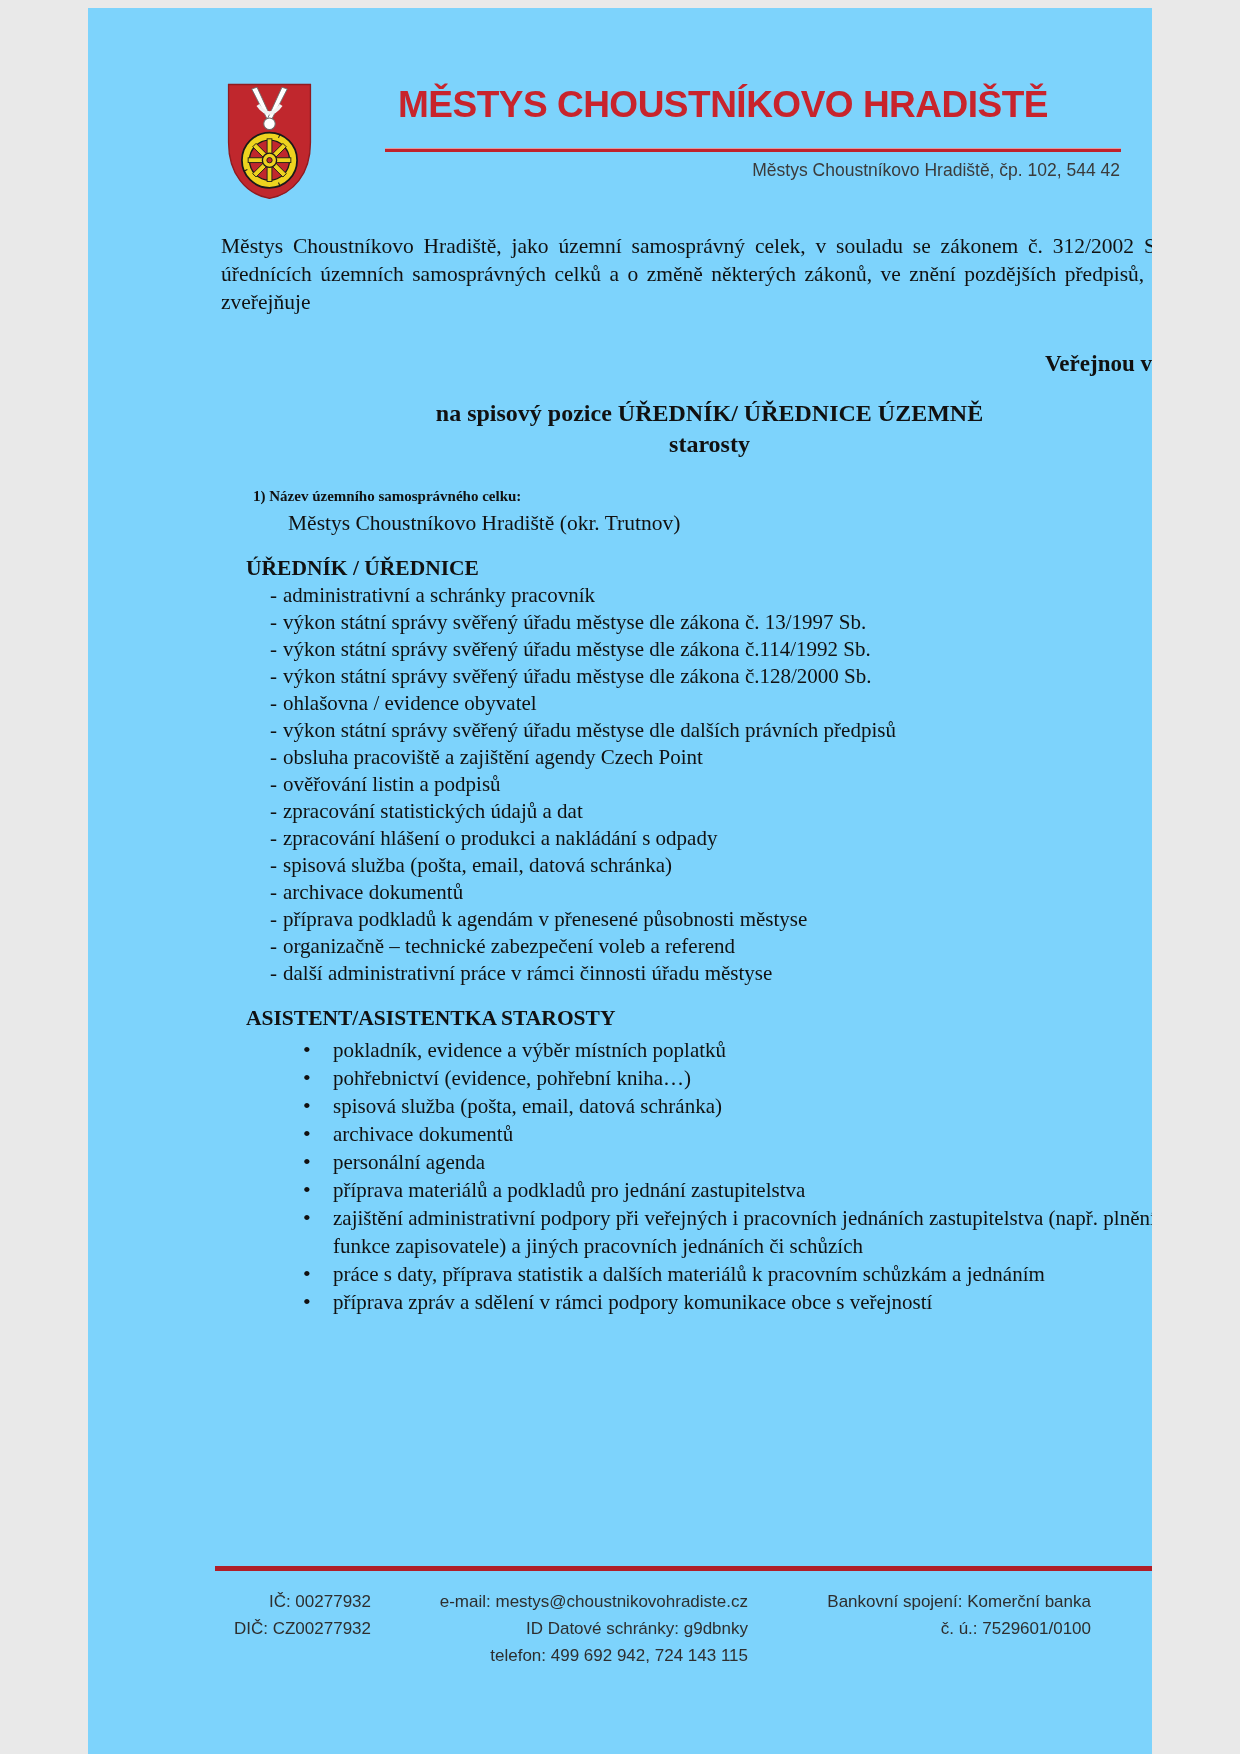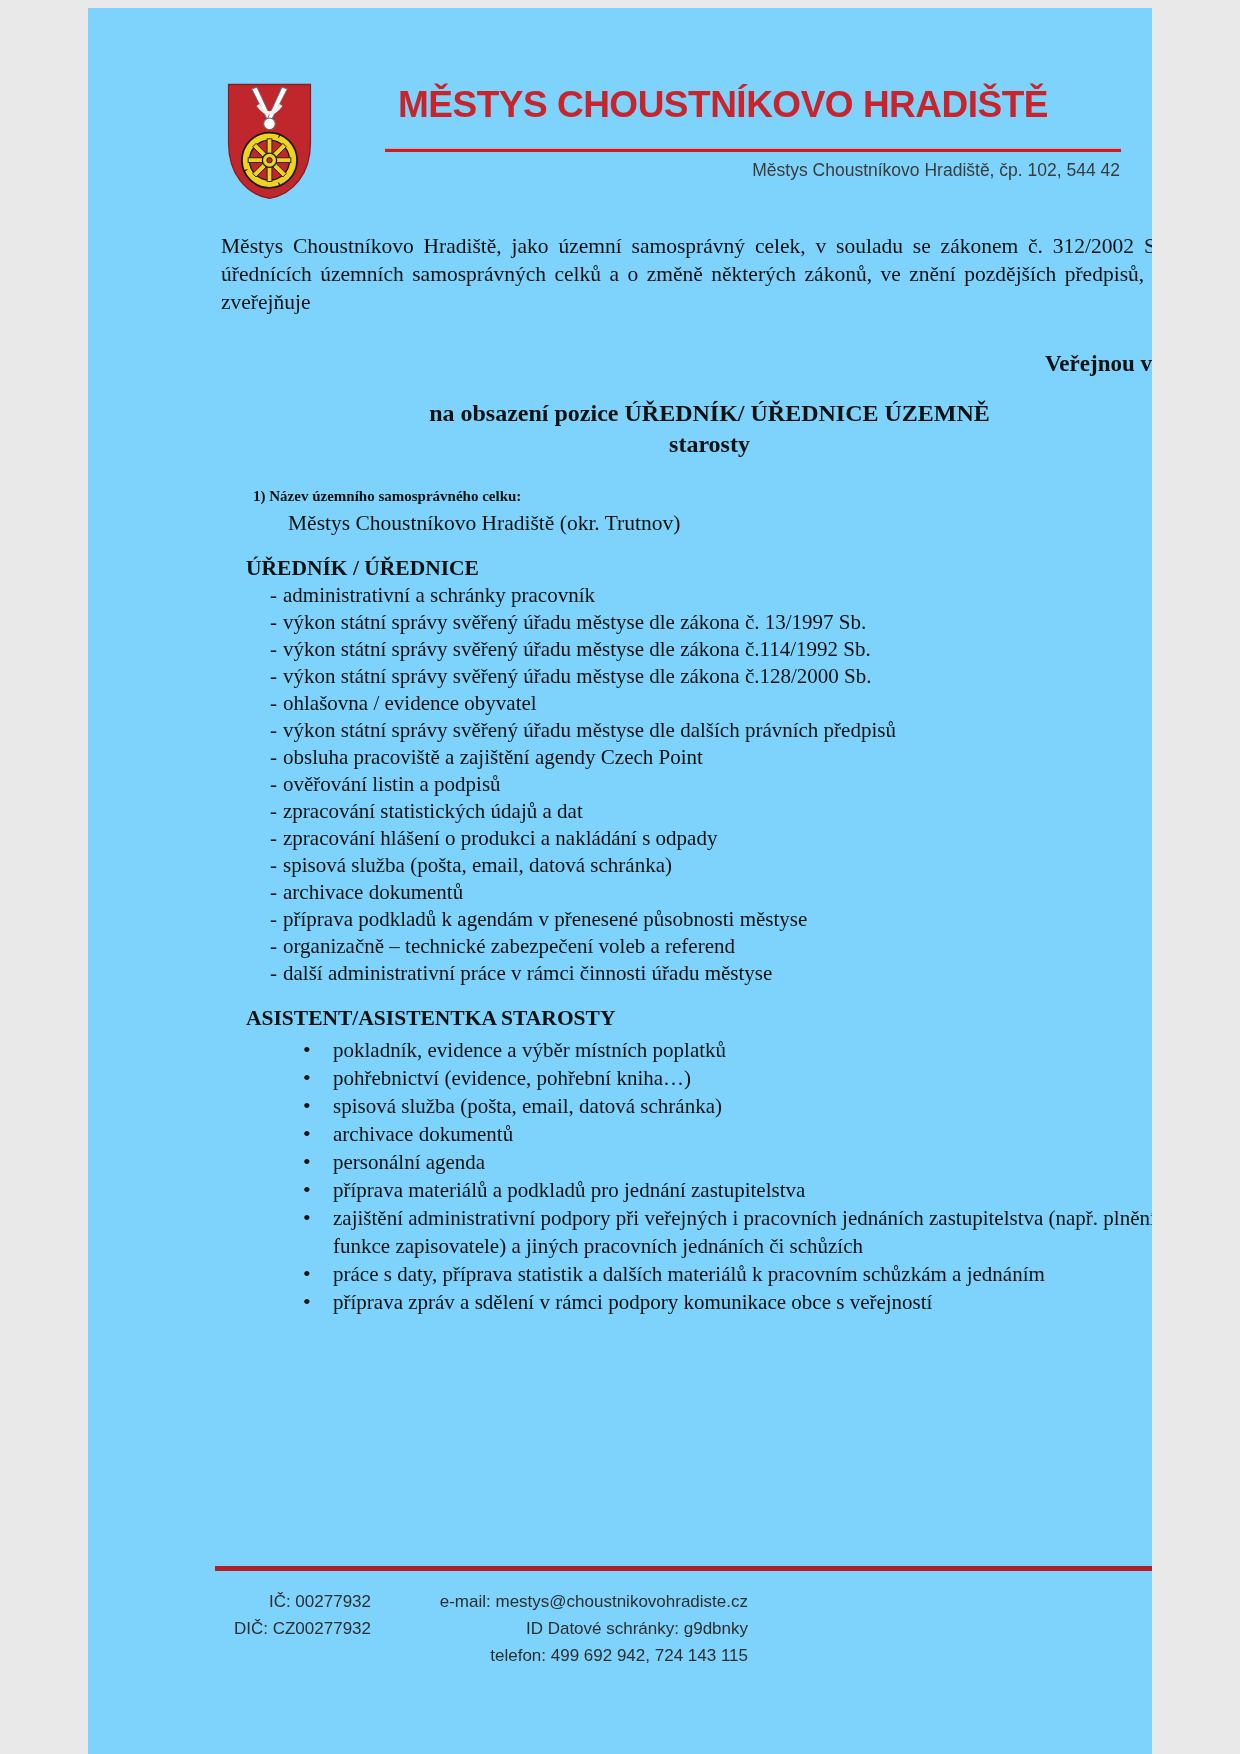--- a/index.html
+++ b/index.html
@@ -173,21 +173,21 @@
   <div class="header-rule"></div>
   <div class="header-address">Městys Choustníkovo Hradiště, čp. 102, 544 42</div>
 
   <div class="content">
 
     <p class="intro">Městys Choustníkovo Hradiště, jako územní samosprávný celek, v souladu se zákonem č. 312/2002 Sb., o úřednících územních samosprávných celků a o změně některých zákonů, ve znění pozdějších předpisů, tímto zveřejňuje</p>
 
     <div class="h-call">Veřejnou výzvu</div>
 
     <div class="h-position">
-      <div>na obsazení pozice ÚŘEDNÍK/ ÚŘEDNICE ÚZEMNĚ</div>
+      <div>na spisový pozice ÚŘEDNÍK/ ÚŘEDNICE ÚZEMNĚ</div>
       <div>starosty</div>
     </div>
 
     <div class="sec-heading">1) Název územního samosprávného celku:</div>
     <div class="sec-value">Městys Choustníkovo Hradiště (okr. Trutnov)</div>
 
 
     <div class="role-heading">ÚŘEDNÍK / ÚŘEDNICE</div>
     <ul class="dash-list">
       <li>administrativní a schránky pracovník</li>
@@ -226,15 +226,19 @@
   <div class="footer">
     <div class="col col-left">
       <div>IČ: 00277932</div>
       <div>DIČ: CZ00277932</div>
     </div>
     <div class="col col-center">
       <div>e-mail: mestys@choustnikovohradiste.cz</div>
       <div>ID Datové schránky: g9dbnky</div>
       <div>telefon: 499 692 942, 724 143 115</div>
     </div>
+    <div class="col col-right">
+      <div>Bankovní spojení: Komerční banka</div>
+      <div>č. ú.: 7529601/0100</div>
+    </div>
   </div>
 
 </div>
 
 </body></html>

